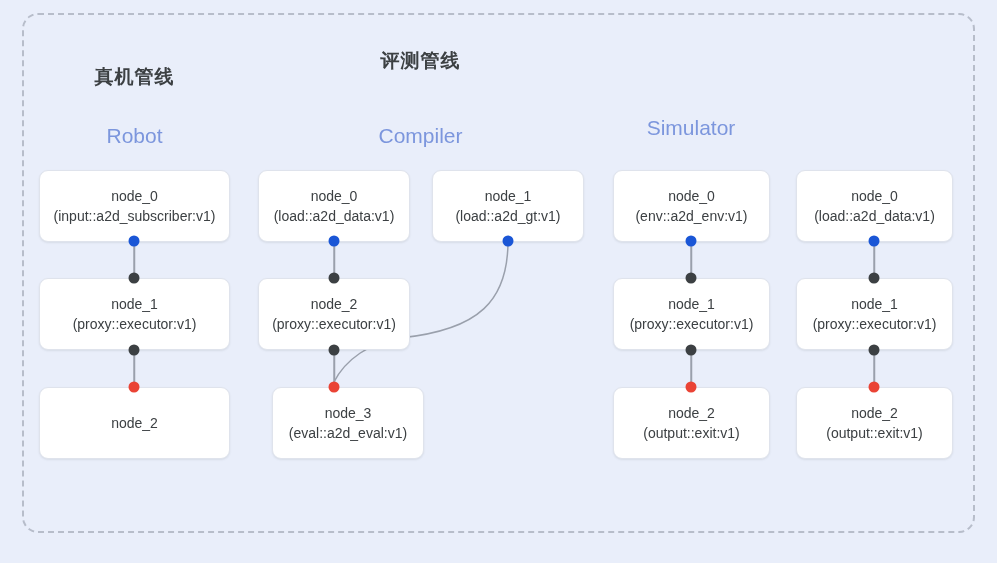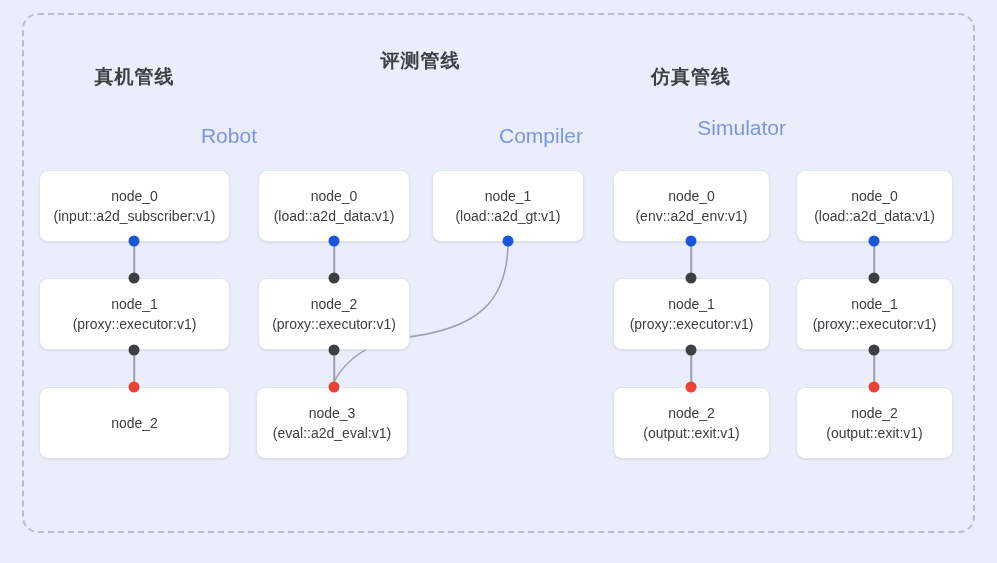--- a/index.html
+++ b/index.html
@@ -42,21 +42,21 @@
     width: 100%;
     text-align: center;
     font-size: 19px;
     font-weight: bold;
     color: #3c4043;
     letter-spacing: 1px;
   }
   .col-subtitle {
     position: absolute;
     width: 100%;
-    text-align: right;
+    text-align: center;
     font-size: 21px;
     color: #7c96dd;
     font-weight: normal;
   }
   
   .node {
     position: absolute;
     box-sizing: border-box;
     background: #ffffff;
     border: 1px solid #dfe3ec;
@@ -167,28 +167,27 @@
   </div>
   <div class="dot dot-blue" style="left:508px; top:241px;"></div>
 
   <div class="node" style="left:258px; top:278px; width:152px; height:72px;">
     <div class="node-id">node_2</div>
     <div class="node-type">(proxy::executor:v1)</div>
   </div>
   <div class="dot dot-black" style="left:334px; top:278px;"></div>
   <div class="dot dot-black" style="left:334px; top:350px;"></div>
 
-  <div class="node" style="left:256px; top:387px; width:152px; height:72px;align-items:center;">
+  <div class="node" style="left:272px; top:387px; width:152px; height:72px;align-items:center;">
     <div class="node-id">node_3</div>
     <div class="node-type">(eval::a2d_eval:v1)</div>
   </div>
   <div class="dot dot-red" style="left:334px; top:387px;"></div>
 
   <div class="column" style="left:596px; width:190px;">
-    <div class="col-title" style="top:64px;">仿真管线</div>
     <div class="col-subtitle" style="top:116px;">Simulator</div>
   </div>
 
   <div class="link-v" style="left:691px; top:241px; height:37px;"></div>
   <div class="link-v" style="left:691px; top:349px; height:37px;"></div>
 
   <div class="node" style="left:613px; top:170px; width:157px; height:72px;">
     <div class="node-id">node_0</div>
     <div class="node-type">(env::a2d_env:v1)</div>
   </div>

